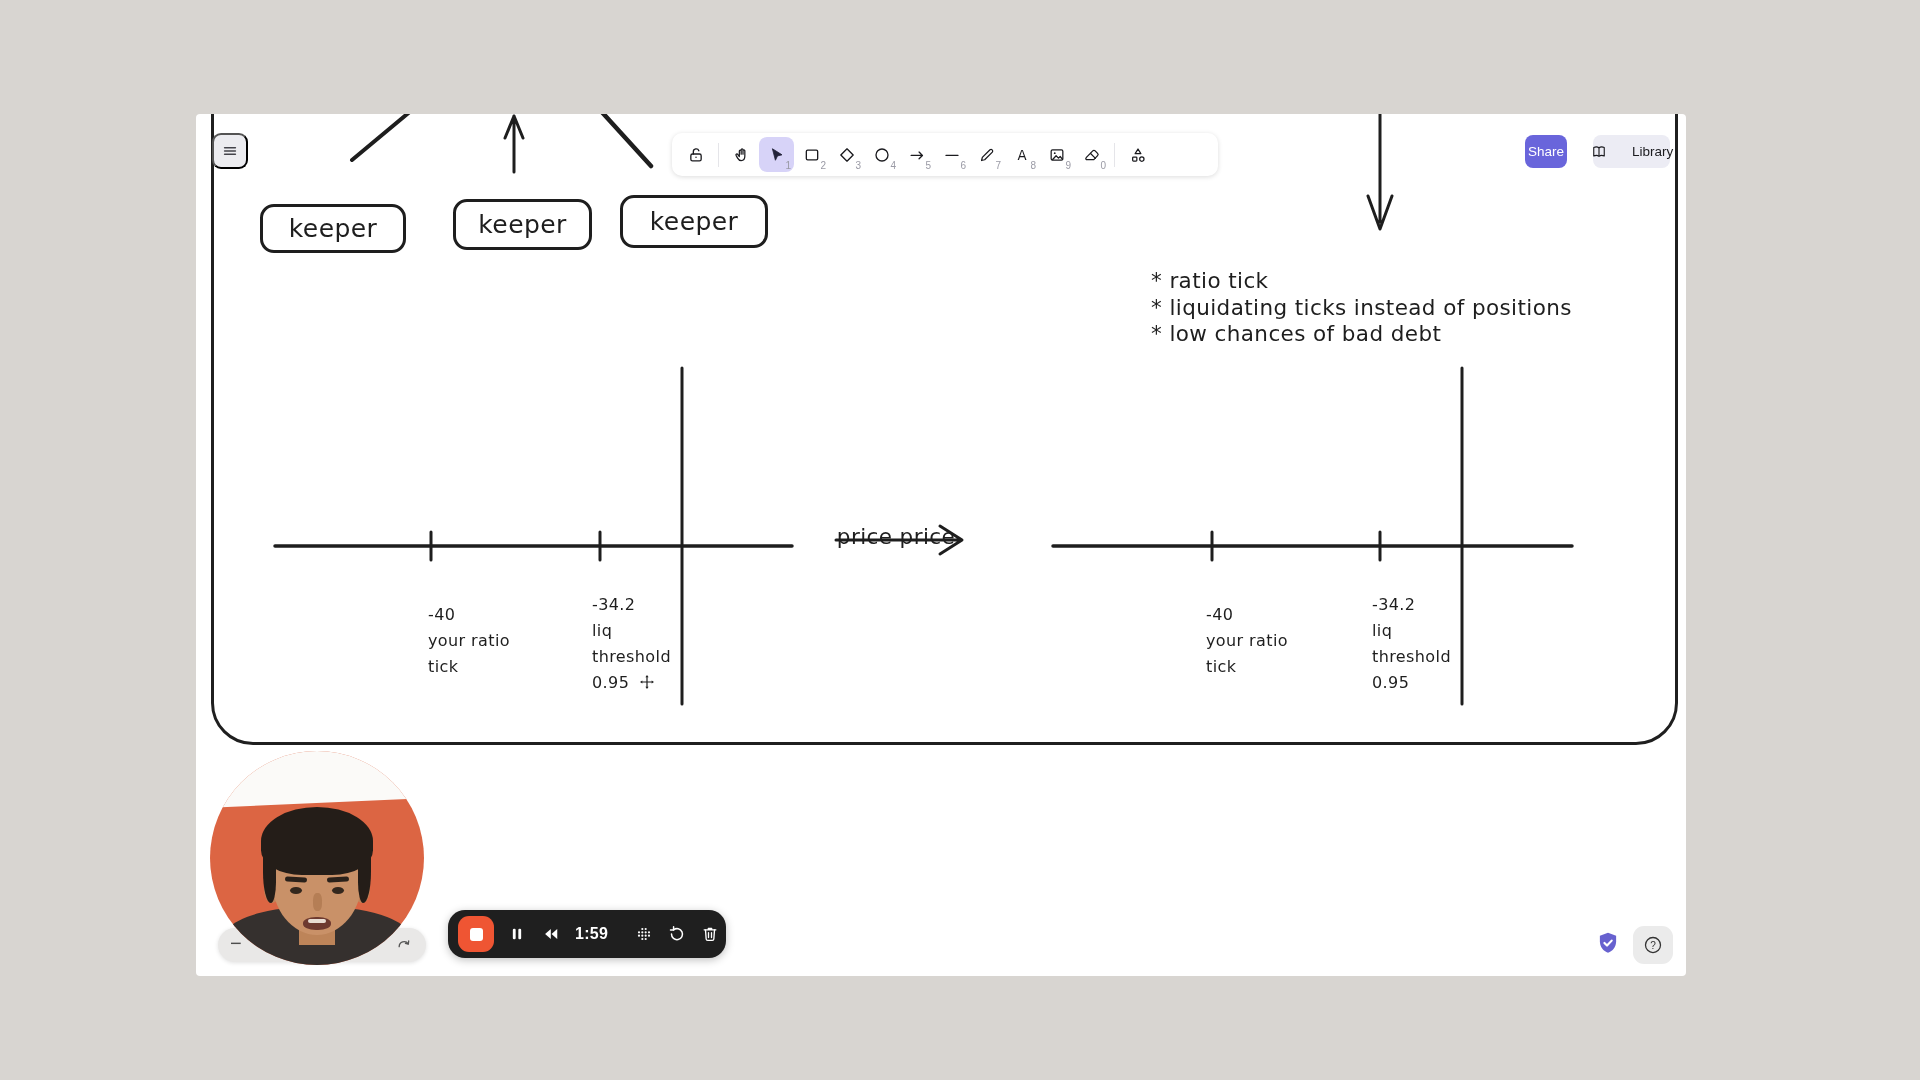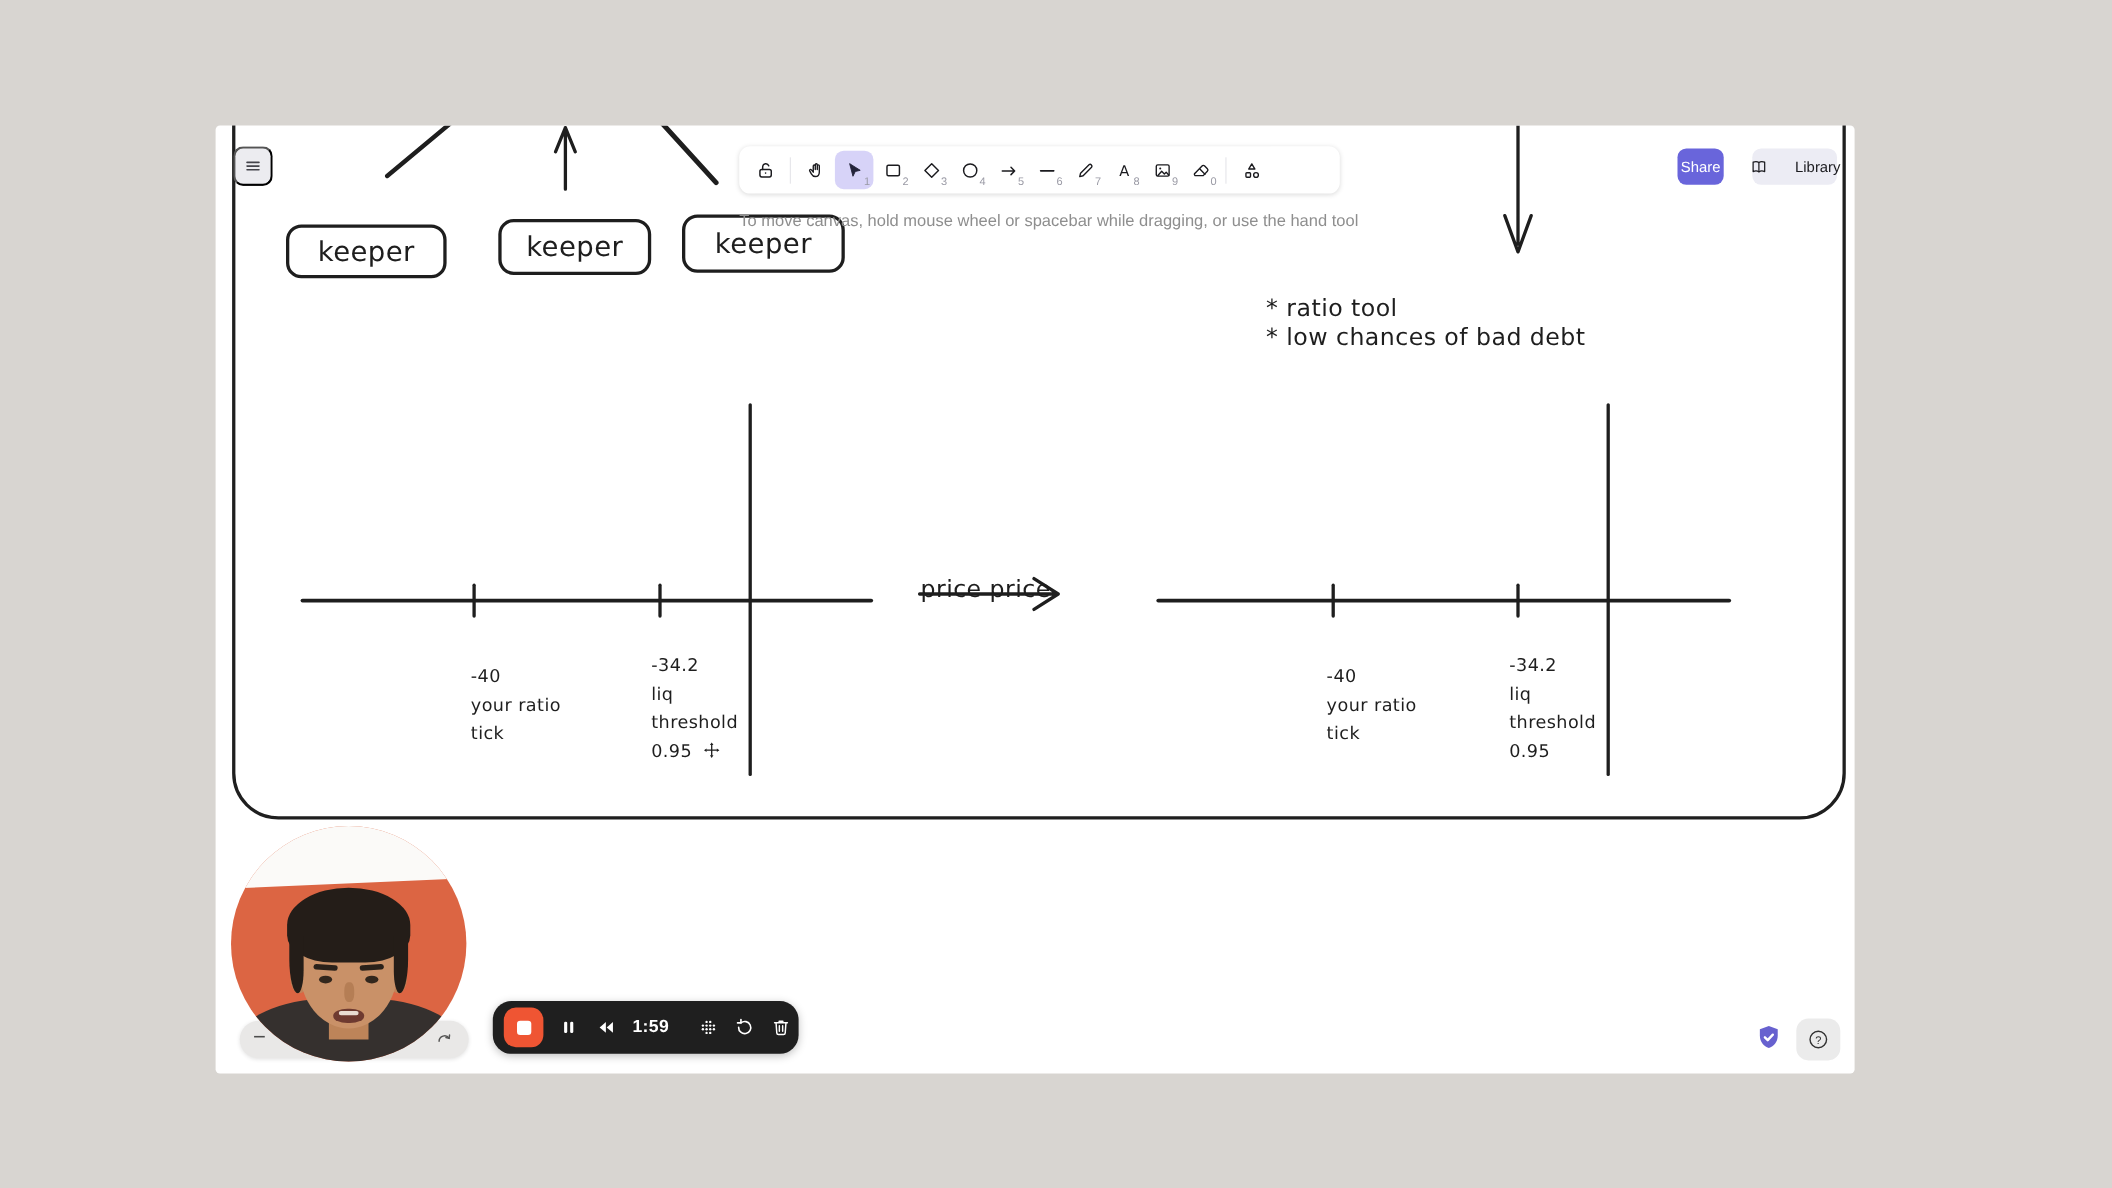--- a/index.html
+++ b/index.html
@@ -142,21 +142,22 @@
       <span>keeper</span>
     </div>
     <div class="keeper k2 hand">
       <span>keeper</span>
     </div>
     <div class="keeper k3 hand">
       <span>keeper</span>
     </div>
 
     <div class="notes hand">
-      <div>* ratio tool</div>
+      <div>* ratio tick</div>
+      <div>* liquidating ticks instead of positions</div>
       <div>* low chances of bad debt</div>
     </div>
 
     <div class="price-change hand">price price</div>
 
     <div class="axis-label hand" style="left:232px; top:460px;">
       <div>-40</div>
       <div>your ratio</div>
       <div>tick</div>
     </div>
@@ -304,21 +305,20 @@
           <svg width="20" height="20" viewBox="0 0 24 24" stroke="#1b1b1f" stroke-width="1.5" fill="none" stroke-linejoin="round">
             <path d="M8.6 10.4 12 4.8l3.4 5.6z"></path>
             <rect x="5.6" y="14.4" width="5" height="5" rx="1"></rect>
             <circle cx="16.6" cy="16.9" r="2.6"></circle>
           </svg>
         </span>
         <span class="shortcut"></span>
       </div>
     </div>
 
-    <div class="hint">To move canvas, hold mouse wheel or spacebar while dragging, or use the hand tool</div>
 
     <button class="share-btn">Share</button>
     <button class="library-btn">
       <span>
         <svg width="18" height="18" viewBox="0 0 24 24" stroke="#1b1b1f" stroke-width="1.5" fill="none" stroke-linejoin="round">
           <path d="M12 6.4C10.2 5 7.6 4.9 5 5.9v11.4c2.6-1 5.2-.9 7 .4 1.8-1.3 4.4-1.4 7-.4V5.9c-2.6-1-5.2-.9-7 .5z"></path>
           <path d="M12 6.4v11.3"></path>
         </svg>
       </span>
       <span>Library</span>

